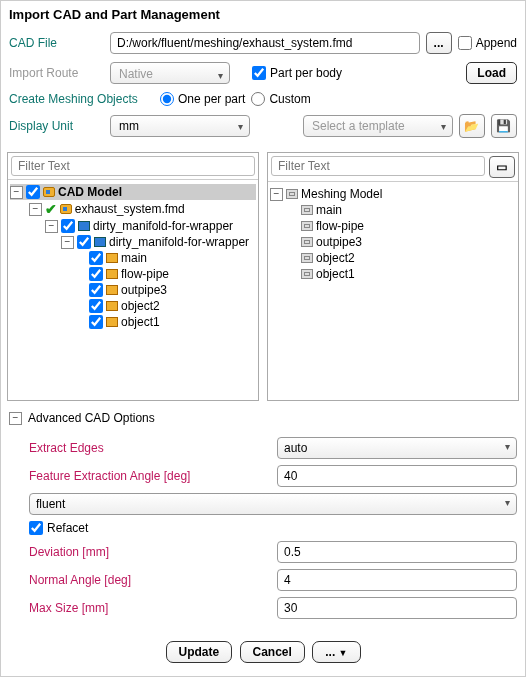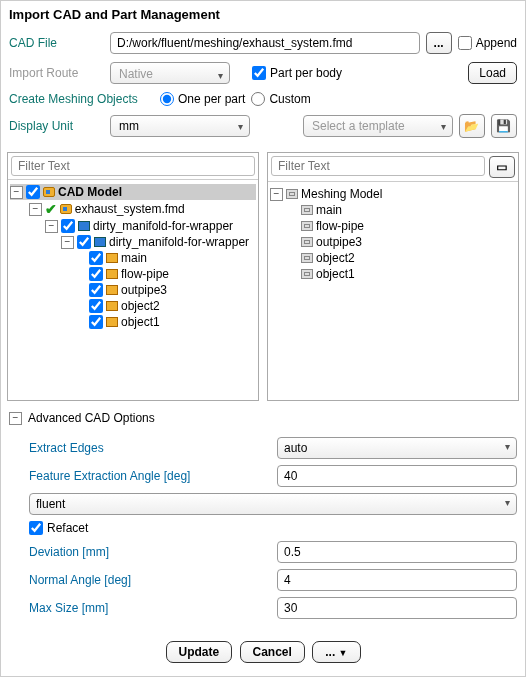--- a/index.html
+++ b/index.html
@@ -12,21 +12,21 @@
 .btn-sm { border: 1px solid #666; border-radius: 4px; background: linear-gradient(#fff,#eee); padding: 1px 4px; height: 22px; font-weight: bold; cursor: pointer; display: inline-flex; align-items: center; justify-content: center; }
 .btn-icon { width: 26px; }
 .checkbox { display: inline-flex; align-items: center; gap: 4px; }
 input[type=checkbox] { width: 14px; height: 14px; }
 .select { border: 1px solid #999; border-radius: 4px; background: linear-gradient(#fff,#eee); padding: 2px 20px 2px 8px; height: 22px; position: relative; display: flex; align-items: center; min-width: 100px; }
 .select::after { content: "▾"; position: absolute; right: 6px; color: #555; font-size: 10px; }
 .select.disabled { color: #999; }
 .select.long { flex:1; min-width:150px;}
 .radio-group { display: inline-flex; align-items: center; gap: 4px; }
 input[type=radio] { width: 14px; height: 14px; }
-.load-btn { border: 1px solid #333; border-radius: 5px; padding: 3px 10px; font-weight: normal; background: linear-gradient(#fff,#eee); cursor: pointer; }
+.load-btn { border: 1px solid #333; border-radius: 5px; padding: 3px 10px; font-weight: bold; background: linear-gradient(#fff,#eee); cursor: pointer; }
 .tree-pane { border: 1px solid #aaa; border-radius: 0; margin: 2px; }
 .filter-row { display: flex; margin: 0; padding: 3px; border-bottom: 1px solid #ccc; gap: 4px; }
 .filter-input { flex: 1; border: 1px solid #bbb; border-radius: 3px; padding: 2px 6px; height: 20px; color: #888; }
 .split { display: flex; gap: 4px; padding: 0 4px; }
 .split > div { flex:1; }
 .tree-body { padding: 4px 2px; height: 218px; overflow: hidden; }
 .node { display: flex; align-items: center; gap: 3px; padding: 1px 0; white-space: nowrap; }
 .toggle { width: 13px; height: 13px; border: 1px solid #888; display: inline-flex; align-items: center; justify-content: center; font-size: 10px; line-height: 1; cursor: pointer; background: #fff; color: #333;}
 .node-sel { background: #ccc; }
 .indent { display: inline-block; }
@@ -34,21 +34,21 @@
 .ico-assy::after{content:"";position:absolute;left:2px;top:2px;width:4px;height:4px;background:#2c7bd6;}
 .ico-file{ color:#1a9a1a; font-weight:bold; font-size:14px;}
 .ico-comp { width:12px;height:10px; background:#2c7bd6; border:1px solid #155; display:inline-block;}
 .ico-body { width:12px;height:10px; background:#f0b030; border:1px solid #a60; display:inline-block;}
 .ico-mesh { width:12px;height:10px; background:#ddd; border:1px solid #888; display:inline-block; position:relative;}
 .ico-mesh::after{content:"";position:absolute;left:2px;top:2px;right:2px;bottom:2px;border:1px solid #888;}
 .adv-section { margin: 4px 8px; }
 .adv-header { display: flex; align-items: center; gap: 6px; padding: 4px 0;}
 .adv-body { padding: 2px 0 2px 20px; }
 .adv-row { display: flex; align-items: center; margin: 6px 0; gap: 8px; }
-.adv-label { width: 240px; color: #0369a1; }
+.adv-label { width: 240px; color: #be185d; }
 .adv-input { flex:1; border:1px solid #999; border-radius:4px; padding:3px 6px; height:22px; }
 .adv-select { flex:1; border:1px solid #999; border-radius:4px; padding:3px 6px; height:22px; position:relative; background:linear-gradient(#fff,#eee); }
 .adv-select::after { content:"▾"; position:absolute; right:6px; color:#555; font-size:10px; }
 .footer { text-align: center; padding: 10px 0; }
 .footer .btn { border:1px solid #333; border-radius:7px; padding:3px 12px; font-weight:bold; background:linear-gradient(#fff,#eee); margin:0 2px; cursor:pointer; }
 .icon-btn { width:26px; height:24px; border:1px solid #888; border-radius:4px; background:linear-gradient(#fff,#eee); display:inline-flex; align-items:center; justify-content:center; cursor:pointer;}
 .orange { color:#e08000; font-weight:bold; }
 .right-tree .filter-row { gap:4px; }
 </style>
 </head>

